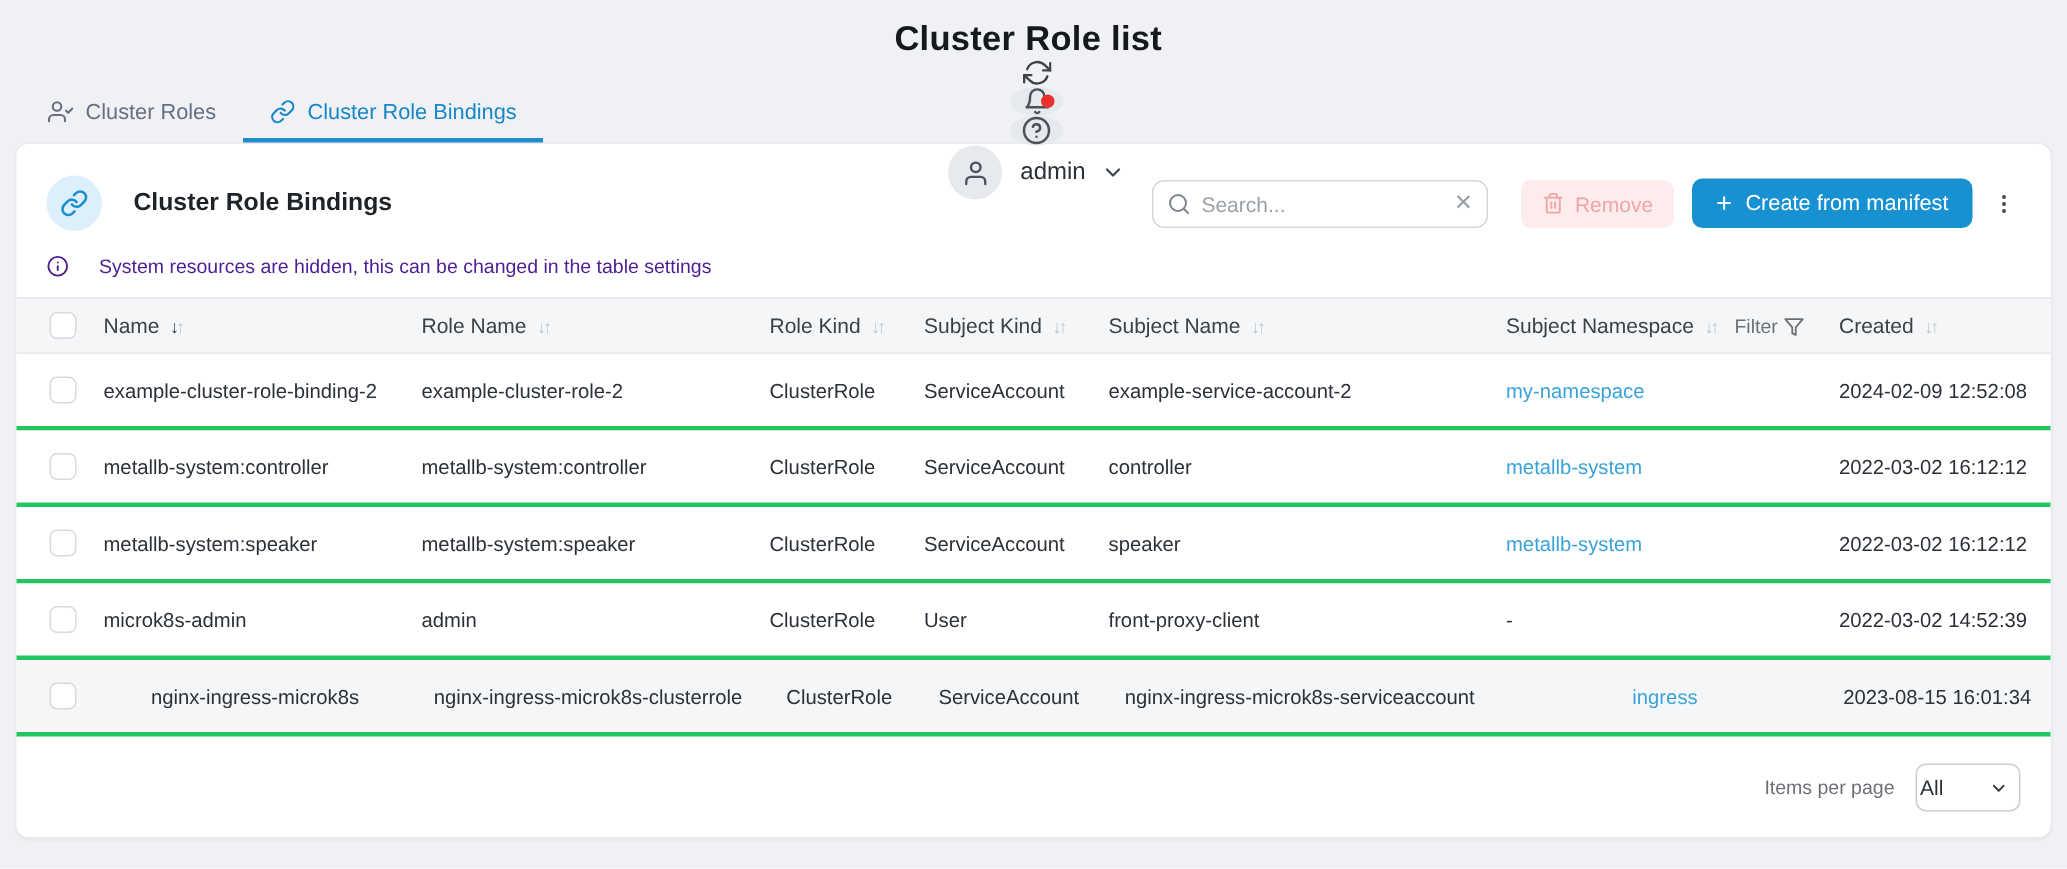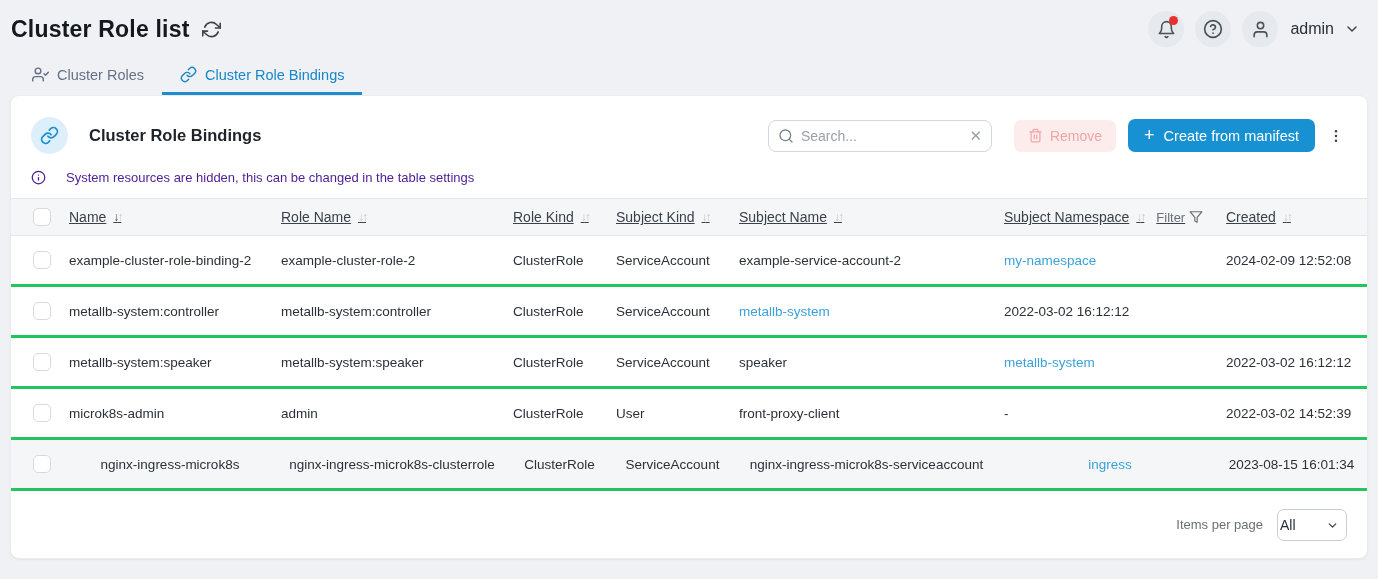--- a/index.html
+++ b/index.html
@@ -5,21 +5,21 @@
   * { margin:0; padding:0; box-sizing:border-box; }
   html,body { width:1378px; height:579px; overflow:hidden; }
   body {
     background:#eff1f4;
     font-family:"Liberation Sans", sans-serif;
     color:#23282e;
   }
   svg { display:block; }
 
   
-  .topbar { display:flex; align-items:center; padding:12px 18px 0 11px; height:46px; }
+  .topbar { display:flex; align-items:center; padding:12px 18px 0 11px; height:46px;flex-direction:column; }
   .page-title { font-size:23px; font-weight:700; color:#15181c; letter-spacing:.2px; }
   .refresh-btn { margin-left:12px; cursor:pointer; color:#3d444b; display:flex; align-items:center; }
   .topbar .spacer { flex:1; }
   .icon-circle {
     width:36px; height:36px; border-radius:50%;
     background:#e6e9ed; display:flex; align-items:center; justify-content:center;
     margin-left:11px; cursor:pointer; color:#4a525a; position:relative;
   }
   .bell-badge {
     position:absolute; top:5px; right:6px; width:9px; height:9px;
@@ -70,21 +70,21 @@
   .btn-create .plus { font-size:18px; font-weight:400; line-height:1; margin-top:-2px; }
   .kebab { margin-left:10px; padding:4px 3px; cursor:pointer; color:#3c4248; }
 
   .info-row { display:flex; align-items:center; gap:20px; padding:16px 20px 0 20px;
               font-size:13px; color:#4c1d95; }
 
   
   .table { margin-top:13px; font-size:13.5px; }
   .grid-row { display:grid; grid-template-columns:58px 212px 232px 103px 123px 265px 222px 1fr; align-items:center; }
   .thead { height:38px; background:#f5f6f8; border-top:1px solid #e3e6ea; border-bottom:1px solid #e3e6ea; }
-  .th { display:flex; align-items:center; font-size:14px; color:#3a4149; cursor:pointer;text-decoration:underline; }
+  .th { display:flex; align-items:flex-end; font-size:14px; color:#3a4149; cursor:pointer; }
   .sort { display:inline-flex; font-size:12px; color:#c2c6cb; margin-left:7px; letter-spacing:-2px; }
   .sort .active { color:#3f4750; }
   .filter-ctl { display:flex; align-items:center; gap:4px; margin-left:12px; font-size:13px; color:#6a7077; cursor:pointer; }
   .trow { height:51px; border-bottom:3px solid #22c55e; background:#fff; cursor:pointer; }
   .trow.highlighted { background:#f5f6f7;text-align:center; }
   .td { color:#2b3139; overflow:hidden; text-overflow:ellipsis; white-space:nowrap; padding-right:10px; }
   .td.link { color:#3aa2d9; cursor:pointer; }
   .checkbox {
     width:18px; height:18px; border:1.5px solid #d6dade; border-radius:5px;
     background:#fff; margin-left:22px; cursor:pointer; display:block;
@@ -311,20 +311,21 @@
       <div class="td">2024-02-09 12:52:08</div>
     </div>
         <div class="grid-row trow">
       <div class="td" style="overflow:visible">
         <span class="checkbox"></span>
       </div>
       <div class="td">metallb-system:controller</div>
       <div class="td">metallb-system:controller</div>
       <div class="td">ClusterRole</div>
       <div class="td">ServiceAccount</div>
+      <div class="td">controller</div>
       <div class="td link">metallb-system</div>
       <div class="td">2022-03-02 16:12:12</div>
     </div>
         <div class="grid-row trow">
       <div class="td" style="overflow:visible">
         <span class="checkbox"></span>
       </div>
       <div class="td">metallb-system:speaker</div>
       <div class="td">metallb-system:speaker</div>
       <div class="td">ClusterRole</div>

